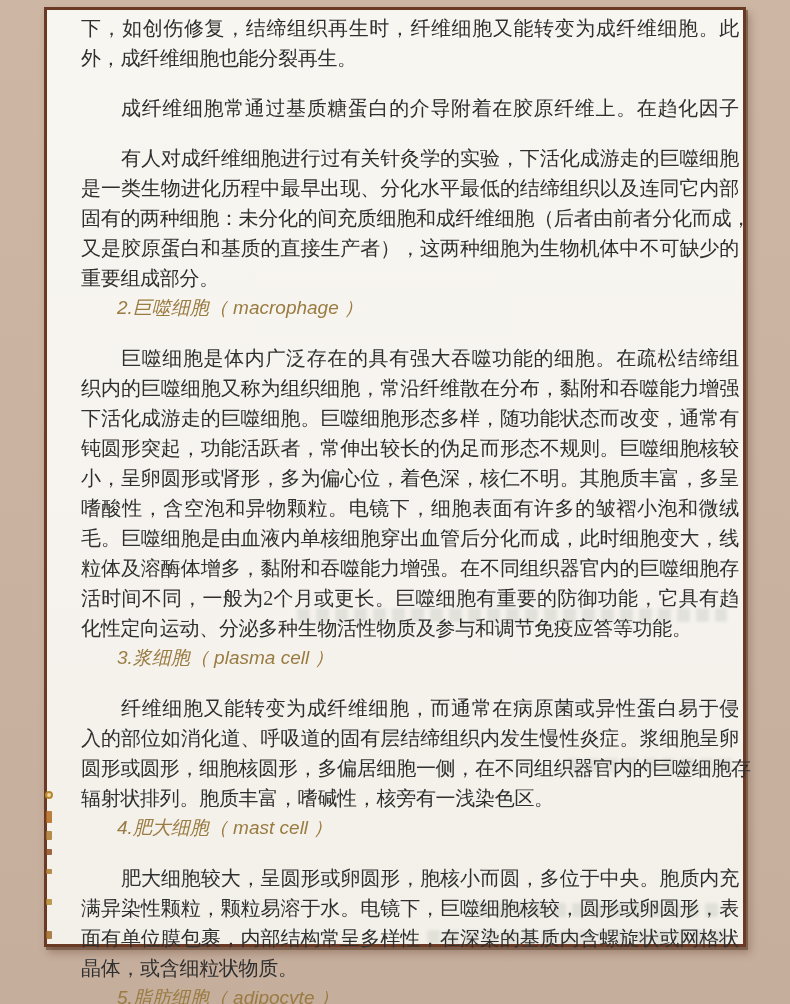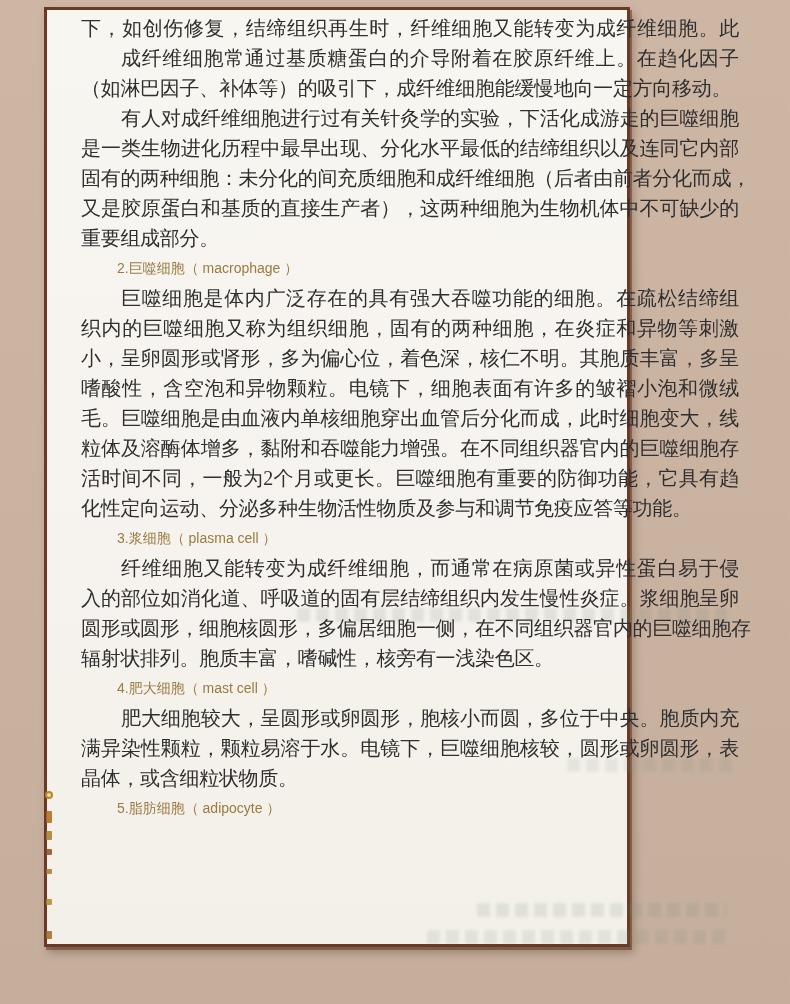--- a/index.html
+++ b/index.html
@@ -7,44 +7,45 @@
     width:790px;height:1004px;overflow:hidden;
     background:var(--bg,#c9b3a1);
     font-family:"Liberation Serif","DejaVu Serif",serif;
   }
   .bg{
     position:relative;width:790px;height:1004px;
     background:
       linear-gradient(180deg, #cdb6a4 0%, #c9b2a0 55%, #c5ae9c 100%);
   }
   .page{
-    position:absolute;left:44px;top:7px;width:586px;height:940px;
+    position:absolute;left:44px;top:7px;width:702px;height:940px;
     box-sizing:border-box;
     background:linear-gradient(180deg,#f8f6f1 0%,#f6f3ee 60%,#f3f0e9 100%);
     border:3px solid var(--border,#6b3a24);
     box-shadow:2px 3px 0 rgba(74,40,22,.45), 4px 6px 8px rgba(90,55,35,.35);
   }
   .text-col{
     position:absolute;left:34px;top:3px;width:658px;
   }
   .line{
     height:30px;line-height:30px;
     font-size:20px;color:var(--ink,#2f2f2f);
     text-align:justify;text-align-last:justify;
     white-space:nowrap;
     letter-spacing:-0.3px;
   }
-  .line.first{ text-indent:40px; }
+  .line.first{ text-indent:40px;margin-top:20px; }
   .line.last{ text-align-last:left; }
   .heading{
     height:30px;line-height:30px;
     padding-left:36px;
     font-family:"Liberation Sans","DejaVu Sans",sans-serif;
-    font-size:14px;color:var(--accent,#9a7b41);
+    font-size:19px;color:var(--accent,#9a7b41);
     white-space:nowrap;
+    font-style:italic;
   }
   
   .bleed{
     position:absolute;height:14px;border-radius:2px;
     background:repeating-linear-gradient(90deg,
       #7e8f80 0 13px, rgba(0,0,0,0) 13px 19px);
     opacity:.16;filter:blur(1.6px);
     pointer-events:none;
   }
   .bleed.b1{ left:250px; top:598px; width:430px; }
@@ -84,41 +85,44 @@
       <span class="deco-mark m6"></span>
     </div>
 
     <div class="bleed b1"></div>
     <div class="bleed b2"></div>
     <div class="bleed b3"></div>
     <div class="bleed b4"></div>
 
     <div class="text-col" id="text-col">
         <div class="line">下，如创伤修复，结缔组织再生时，纤维细胞又能转变为成纤维细胞。此</div>
+        <div class="line last">外，成纤维细胞也能分裂再生。</div>
         <div class="line first">成纤维细胞常通过基质糖蛋白的介导附着在胶原纤维上。在趋化因子</div>
-        <div class="line last">（如淋巴因子、补体等）的吸引下，成纤维细胞能缓慢地向一定方向移动。</div>
         <div class="line first">有人对成纤维细胞进行过有关针灸学的实验，下活化成游走的巨噬细胞</div>
         <div class="line">是一类生物进化历程中最早出现、分化水平最低的结缔组织以及连同它内部</div>
         <div class="line">固有的两种细胞：未分化的间充质细胞和成纤维细胞（后者由前者分化而成，</div>
         <div class="line">又是胶原蛋白和基质的直接生产者），这两种细胞为生物机体中不可缺少的</div>
         <div class="line last">重要组成部分。</div>
         <div class="heading">2.巨噬细胞（ macrophage ）</div>
         <div class="line first">巨噬细胞是体内广泛存在的具有强大吞噬功能的细胞。在疏松结缔组</div>
-        <div class="line">织内的巨噬细胞又称为组织细胞，固有的两种细胞，在炎症和异物等刺激</div>
+        <div class="line">织内的巨噬细胞又称为组织细胞，常沿纤维散在分布，黏附和吞噬能力增强</div>
+        <div class="line">下活化成游走的巨噬细胞。巨噬细胞形态多样，随功能状态而改变，通常有</div>
+        <div class="line">钝圆形突起，功能活跃者，常伸出较长的伪足而形态不规则。巨噬细胞核较</div>
         <div class="line">小，呈卵圆形或肾形，多为偏心位，着色深，核仁不明。其胞质丰富，多呈</div>
         <div class="line">嗜酸性，含空泡和异物颗粒。电镜下，细胞表面有许多的皱褶小泡和微绒</div>
         <div class="line">毛。巨噬细胞是由血液内单核细胞穿出血管后分化而成，此时细胞变大，线</div>
         <div class="line">粒体及溶酶体增多，黏附和吞噬能力增强。在不同组织器官内的巨噬细胞存</div>
         <div class="line">活时间不同，一般为2个月或更长。巨噬细胞有重要的防御功能，它具有趋</div>
         <div class="line last">化性定向运动、分泌多种生物活性物质及参与和调节免疫应答等功能。</div>
         <div class="heading">3.浆细胞（ plasma cell ）</div>
         <div class="line first">纤维细胞又能转变为成纤维细胞，而通常在病原菌或异性蛋白易于侵</div>
         <div class="line">入的部位如消化道、呼吸道的固有层结缔组织内发生慢性炎症。浆细胞呈卵</div>
         <div class="line">圆形或圆形，细胞核圆形，多偏居细胞一侧，在不同组织器官内的巨噬细胞存</div>
         <div class="line last">辐射状排列。胞质丰富，嗜碱性，核旁有一浅染色区。</div>
         <div class="heading">4.肥大细胞（ mast cell ）</div>
         <div class="line first">肥大细胞较大，呈圆形或卵圆形，胞核小而圆，多位于中央。胞质内充</div>
         <div class="line">满异染性颗粒，颗粒易溶于水。电镜下，巨噬细胞核较，圆形或卵圆形，表</div>
+        <div class="line">面有单位膜包裹，内部结构常呈多样性，在深染的基质内含螺旋状或网格状</div>
         <div class="line last">晶体，或含细粒状物质。</div>
         <div class="heading">5.脂肪细胞（ adipocyte ）</div>
       </div>
   </div>
 </div>
 
 </body></html>

